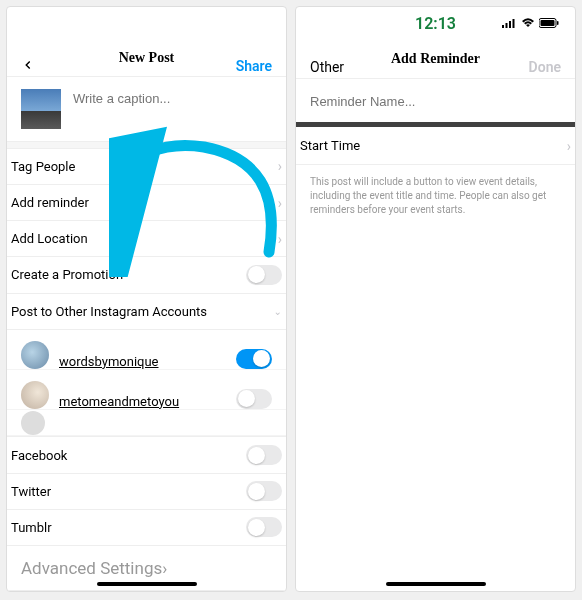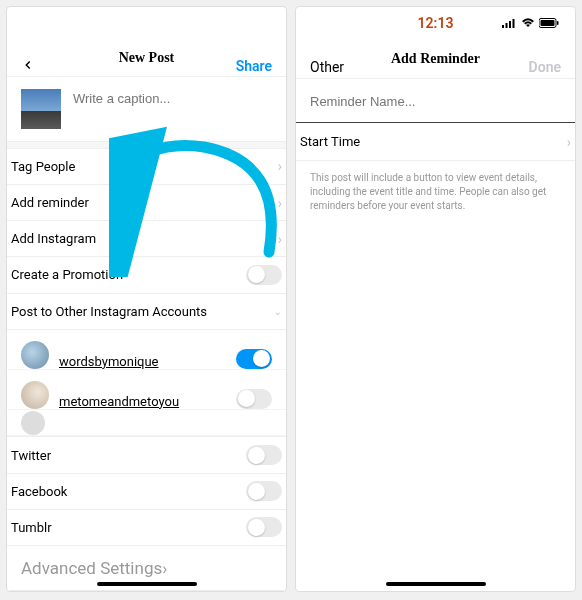--- a/index.html
+++ b/index.html
@@ -22,23 +22,23 @@
     overflow: hidden;
     position: relative;
     height: 586px;
   }
   .status-bar {
     height: 22px;
     display: flex;
     align-items: center;
     justify-content: space-between;
     padding: 16px 16px;
-    font-size: 14px;
+    font-size: 16px;
     font-weight: 600;
-    color: #c2410c;
+    color: #15803d;
   }
   .status-right { display: flex; align-items: center; gap: 4px; }
   .nav-bar {
     height: 40px;
     display: flex;
     align-items: center;
     justify-content: space-between;
     padding: 0 14px;
     border-bottom: 1px solid #eee;
   }
@@ -118,21 +118,21 @@
   .home-indicator {
     position: absolute;
     bottom: 5px; left: 50%; transform: translateX(-50%);
     width: 100px; height: 4px;
     background: #000;
     border-radius: 2px;
   }
   
   .input-row {
     padding: 12px 14px;
-    border-bottom: 1px solid #404040;
+    border-bottom: 5px solid #404040;
   }
   .reminder-input {
     border: none; outline: none; width: 100%;
     font-size: 13px; color: #999;
   }
   .desc-text {
     padding: 10px 14px;
     font-size: 10px;
     color: #999;
     line-height: 1.4;
@@ -172,21 +172,21 @@
 
   <div class="row">
     <span>Tag People</span>
     <span class="chev">›</span>
   </div>
   <div class="row">
     <span>Add reminder</span>
     <span class="chev">›</span>
   </div>
   <div class="row">
-    <span>Add Instagram</span>
+    <span>Add Location</span>
     <span class="chev">›</span>
   </div>
   <div class="row">
     <span>Create a Promotion</span>
     <div class="toggle">
         <div class="knob"></div>
       </div>
   </div>
   <div class="row">
     <span>Post to Other Instagram Accounts</span>
@@ -207,27 +207,27 @@
         <div class="knob"></div>
       </div>
   </div>
   <div class="acct-row" style="height:28px;">
     <div class="avatar" style="width:24px;height:24px;"></div>
   </div>
 
   <div class="sep-thin"></div>
 
   <div class="row">
+    <span>Facebook</span>
+    <div class="toggle">
+        <div class="knob"></div>
+      </div>
+  </div>
+  <div class="row">
     <span>Twitter</span>
-    <div class="toggle">
-        <div class="knob"></div>
-      </div>
-  </div>
-  <div class="row">
-    <span>Facebook</span>
     <div class="toggle">
         <div class="knob"></div>
       </div>
   </div>
   <div class="row">
     <span>Tumblr</span>
     <div class="toggle">
         <div class="knob"></div>
       </div>
   </div>

